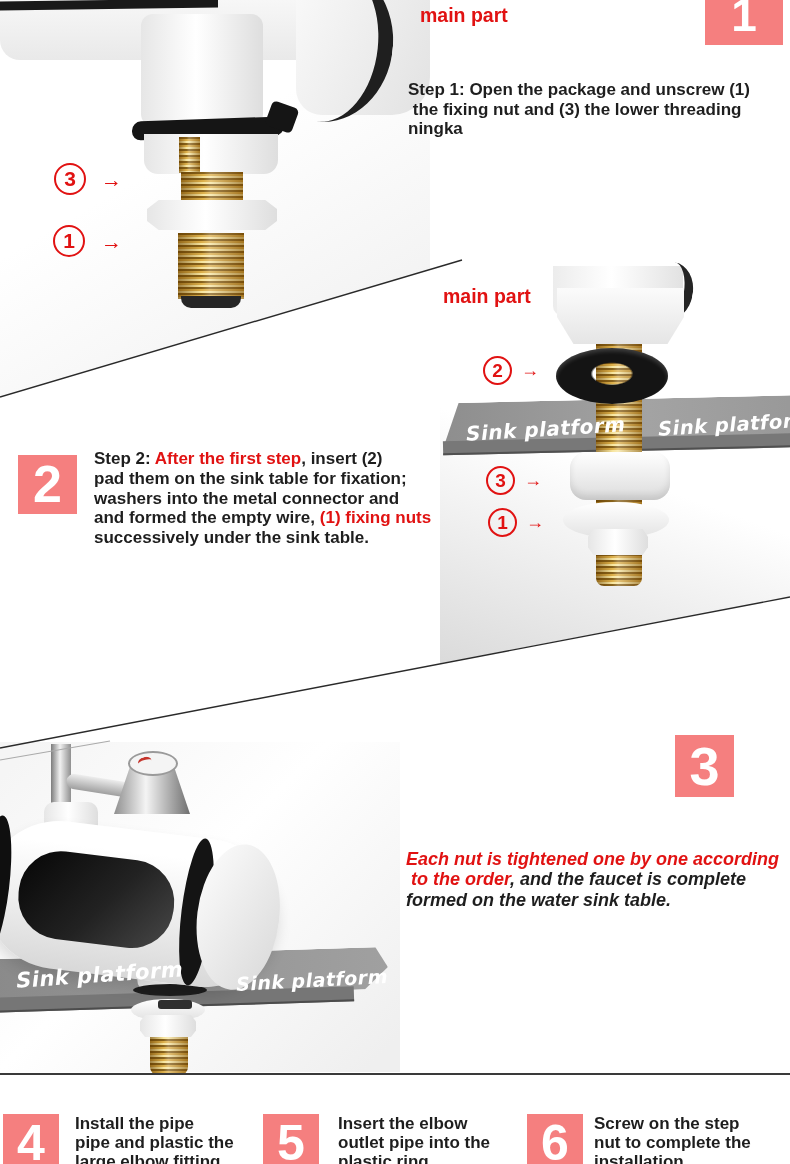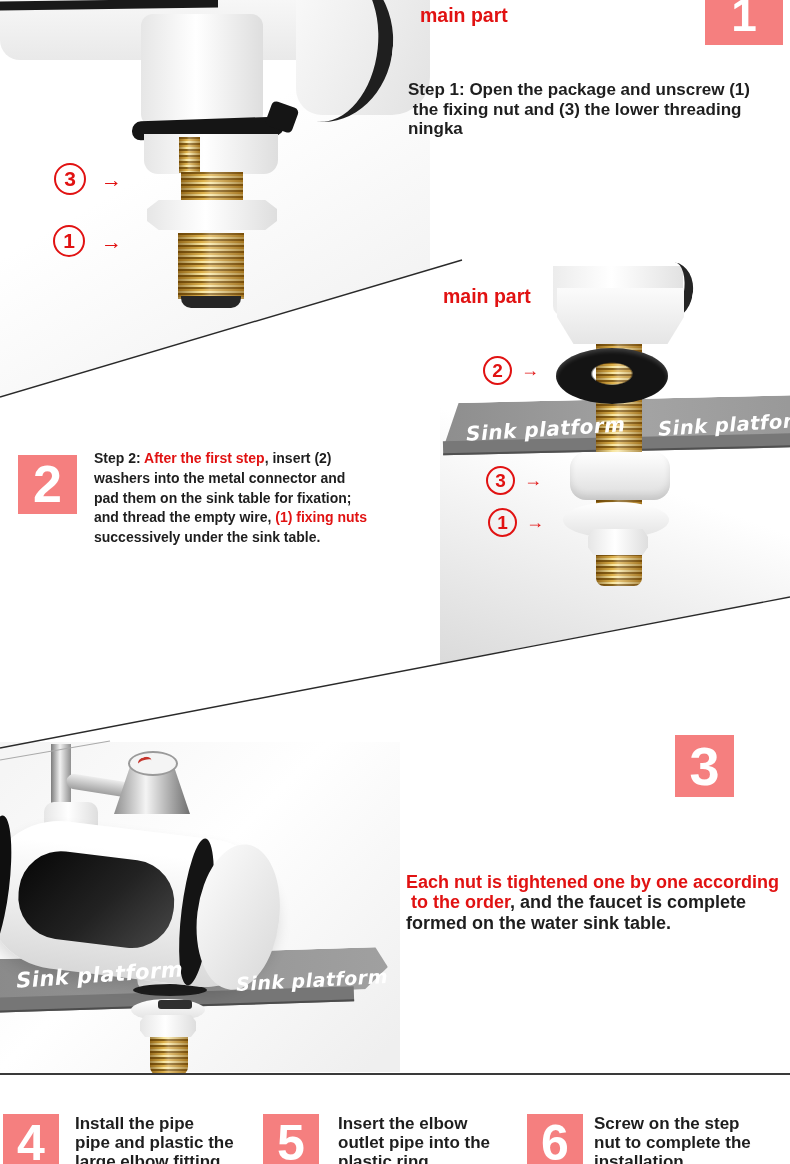--- a/index.html
+++ b/index.html
@@ -116,25 +116,25 @@
 
   <div class="circ sml" style="left:483px;top:356px;">2</div>
   <div class="arrow" style="left:521px;top:361px;font-size:18px;">→</div>
   <div class="circ sml" style="left:486px;top:466px;">3</div>
   <div class="arrow" style="left:524px;top:471px;font-size:18px;">→</div>
   <div class="circ sml" style="left:488px;top:508px;">1</div>
   <div class="arrow" style="left:526px;top:513px;font-size:18px;">→</div>
 
   <div class="mainpart" style="left:443px;top:285px;">main part</div>
   <div class="badge" style="left:18px;top:455px;width:59px;height:59px;font-size:52px;line-height:59px;">2</div>
-  <div class="textblock" style="left:94px;top:449px;width:384px;font-size:14px;line-height:19.8px;">
+  <div class="textblock" style="left:94px;top:449px;width:384px;font-size:17px;line-height:19.8px;">
     <div class="tl"><span class="seg-k">Step 2: </span><span class="seg-r">After the first step</span><span class="seg-k">, insert (2)</span></div>
+    <div class="tl"><span class="seg-k">pad them on the sink table for fixation;</span></div>
     <div class="tl"><span class="seg-k">washers into the metal connector and</span></div>
-    <div class="tl"><span class="seg-k">pad them on the sink table for fixation;</span></div>
-    <div class="tl"><span class="seg-k">and thread the empty wire, </span><span class="seg-r">(1) fixing nuts</span></div>
+    <div class="tl"><span class="seg-k">and formed the empty wire, </span><span class="seg-r">(1) fixing nuts</span></div>
     <div class="tl"><span class="seg-k">successively under the sink table.</span></div>
   </div>
 
   <div class="abs" style="left:0;top:730px;width:400px;height:345px;">
     <div class="abs chrome" style="left:51px;top:14px;width:20px;height:64px;z-index:1;"></div>
     <div class="abs" style="left:66px;top:50px;width:92px;height:15px;border-radius:8px;background:linear-gradient(180deg,#ededed,#9f9f9f);transform:rotate(9deg);z-index:2;"></div>
     <div class="abs" style="left:114px;top:30px;width:76px;height:54px;background:linear-gradient(90deg,#8f8f8f,#f4f4f4 42%,#6f6f6f);clip-path:polygon(24% 0,76% 0,100% 100%,0 100%);z-index:2;"></div>
     <div class="abs" style="left:128px;top:21px;width:46px;height:21px;border-radius:50%;background:#f4f4f4;border:2px solid #9a9a9a;z-index:3;">
       <div class="abs" style="left:8px;top:4px;width:14px;height:7px;border-radius:50%;border-top:3px solid #c4342c;transform:rotate(-15deg);"></div>
     </div>
@@ -156,21 +156,21 @@
     <div class="abs" style="left:131px;top:269px;width:74px;height:22px;border-radius:50%;background:linear-gradient(180deg,#ffffff,#e0e0e0);z-index:5;"></div>
     <div class="abs" style="left:158px;top:270px;width:34px;height:9px;border-radius:3px;background:#2e2e2e;z-index:6;"></div>
     <div class="abs plast hexclip" style="left:140px;top:285px;width:56px;height:22px;z-index:5;"></div>
     <div class="abs brass" style="left:150px;top:303px;width:38px;height:42px;border-radius:0 0 8px 8px;z-index:4;"></div>
   </div>
 
   <div class="platform-label" style="left:16px;top:963px;font-size:21px;transform:rotate(-4deg);">Sink platform</div>
   <div class="platform-label" style="left:236px;top:969px;font-size:19px;transform:rotate(-3deg);">Sink platform</div>
 
   <div class="badge" style="left:675px;top:735px;width:59px;height:62px;font-size:54px;line-height:62px;">3</div>
-  <div class="textblock" style="left:406px;top:872px;width:378px;font-size:18px;line-height:20.4px;">
+  <div class="textblock" style="left:406px;top:849px;width:378px;font-size:18px;line-height:20.4px;font-style:italic;">
     <div class="tl"><span class="seg-r">Each nut is tightened one by one according</span></div>
     <div class="tl"><span class="seg-r"> to the order</span><span class="seg-k">, and the faucet is complete</span></div>
     <div class="tl"><span class="seg-k">formed on the water sink table.</span></div>
   </div>
 
   <div class="hline"></div>
 
   <div class="badge bstep-digit" style="left:3px;top:1114px;width:56px;height:56px;">4</div>
   <div class="bstep-text" style="left:75px;top:1114px;width:190px;">
     <div class="tl">Install the pipe</div>

